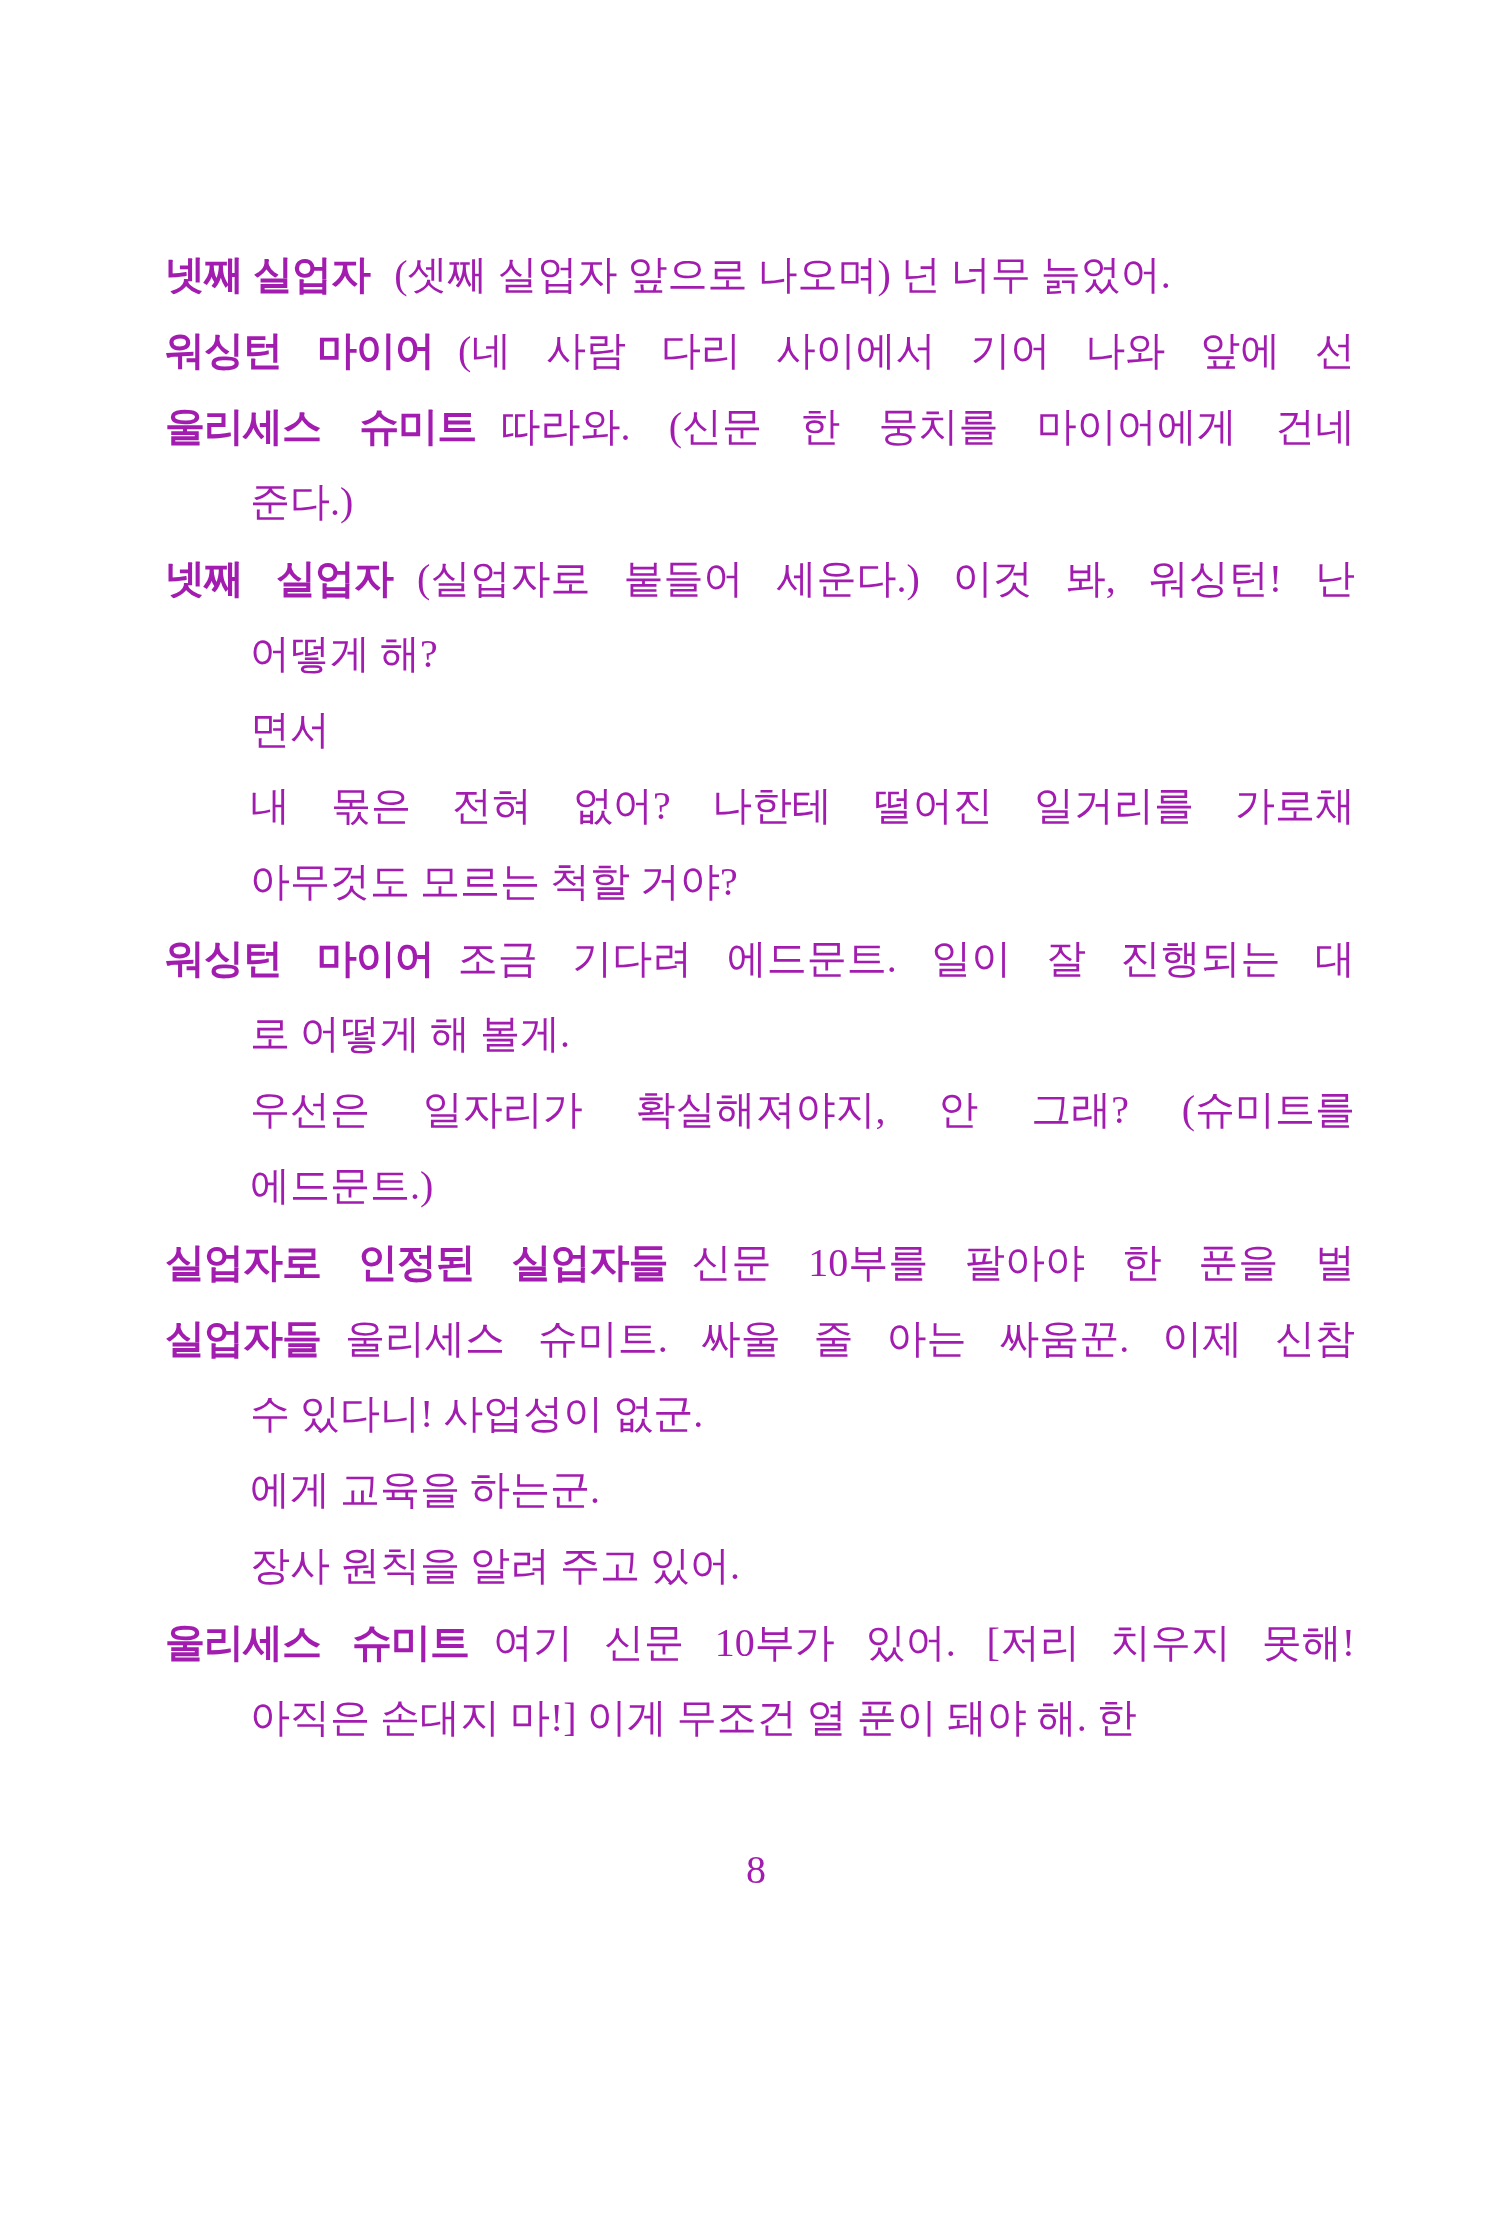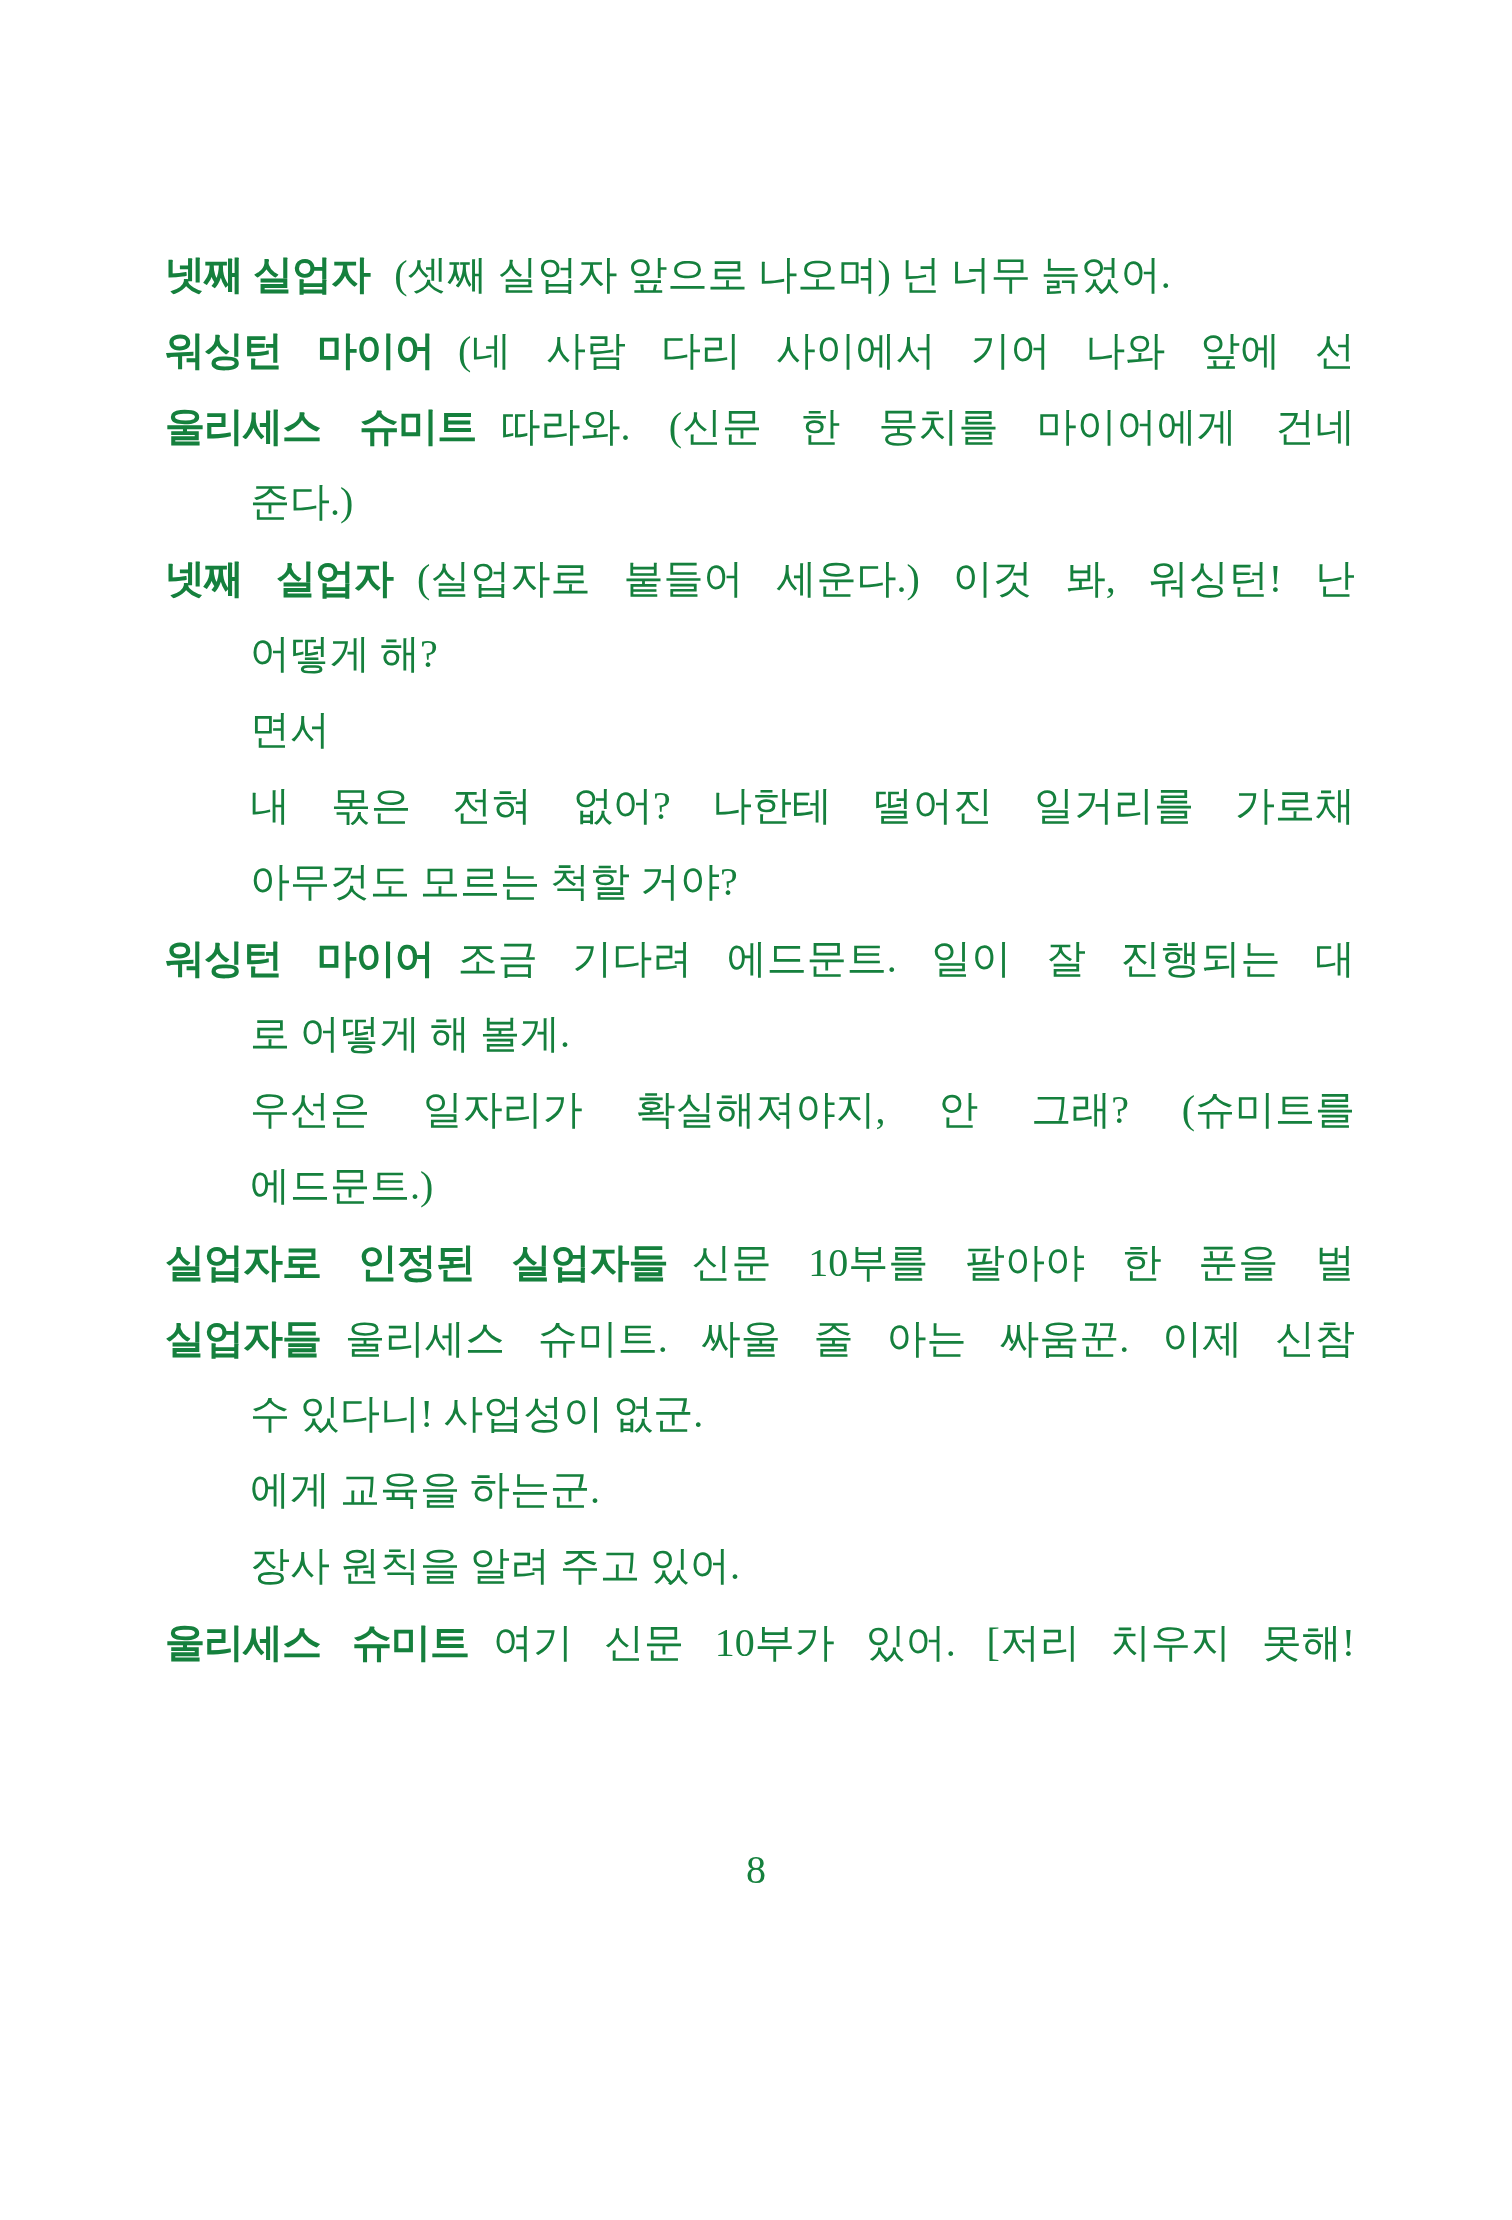--- a/index.html
+++ b/index.html
@@ -5,21 +5,21 @@
   html, body {
     margin: 0;
     padding: 0;
     background: #ffffff;
   }
   .page {
     position: relative;
     width: 1512px;
     height: 2220px;
     background: #ffffff;
-    color: #15803d;
+    color: #a21caf;
     font-family: "Liberation Serif", serif;
     overflow: hidden;
   }
   .script {
     position: absolute;
     left: 165px;
     top: 236px;
     width: 1190px;
   }
   .line {
@@ -133,17 +133,20 @@
     </div>
 
     <div class="line cont">
       <span class="dialogue">장사 원칙을 알려 주고 있어.</span>
     </div>
 
     <div class="line flush">
       <span class="speaker">울리세스 슈미트</span><span class="dialogue">여기 신문 10부가 있어. [저리 치우지 못해!</span>
     </div>
 
+    <div class="line cont">
+      <span class="dialogue">아직은 손대지 마!] 이게 무조건 열 푼이 돼야 해. 한</span>
+    </div>
   </div>
 
   <div class="pageno">8</div>
 
 </div>
 
 </body></html>

